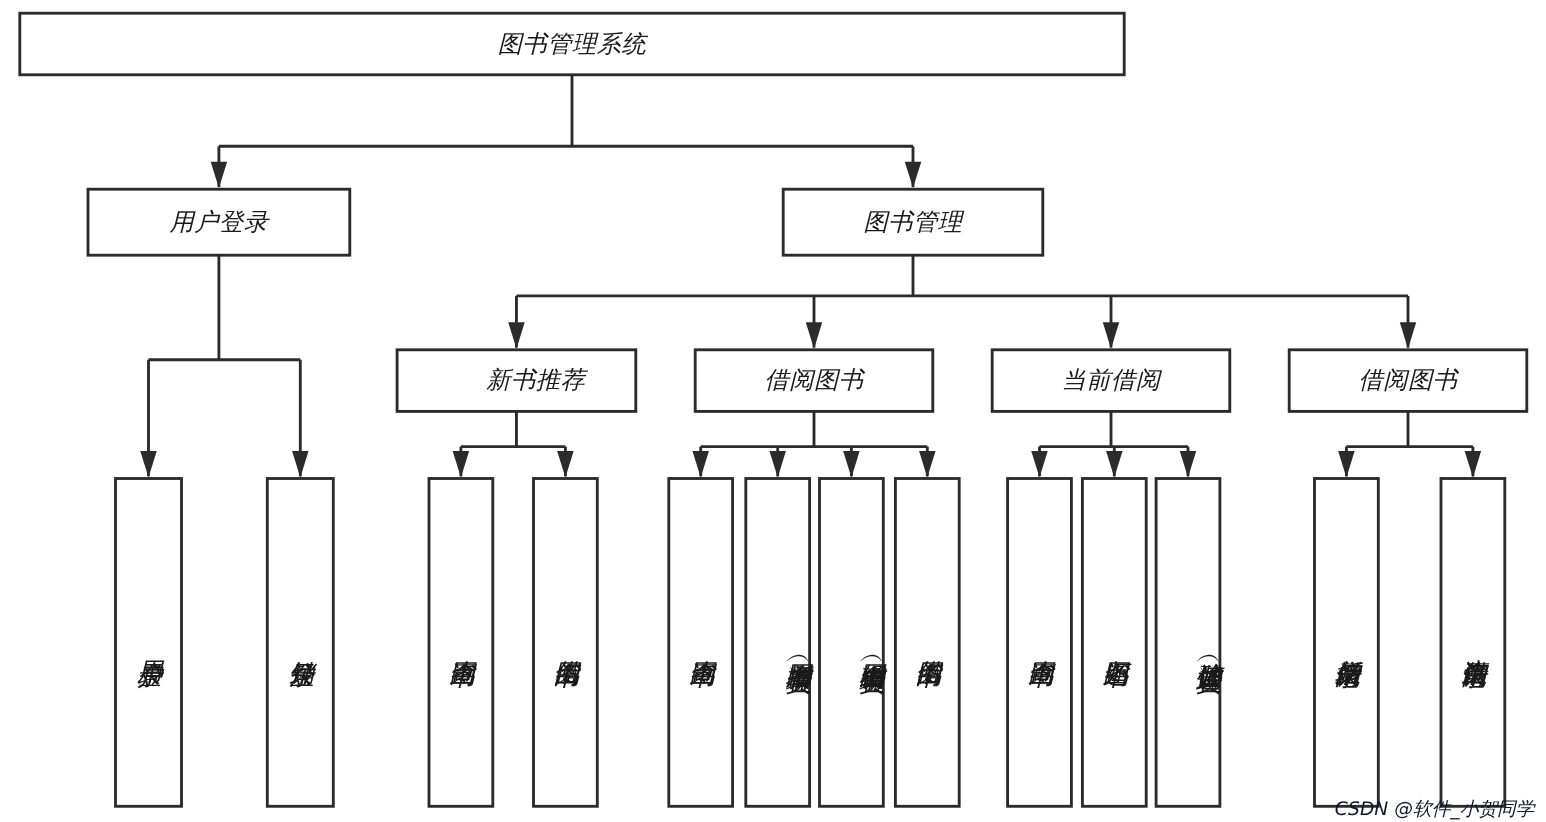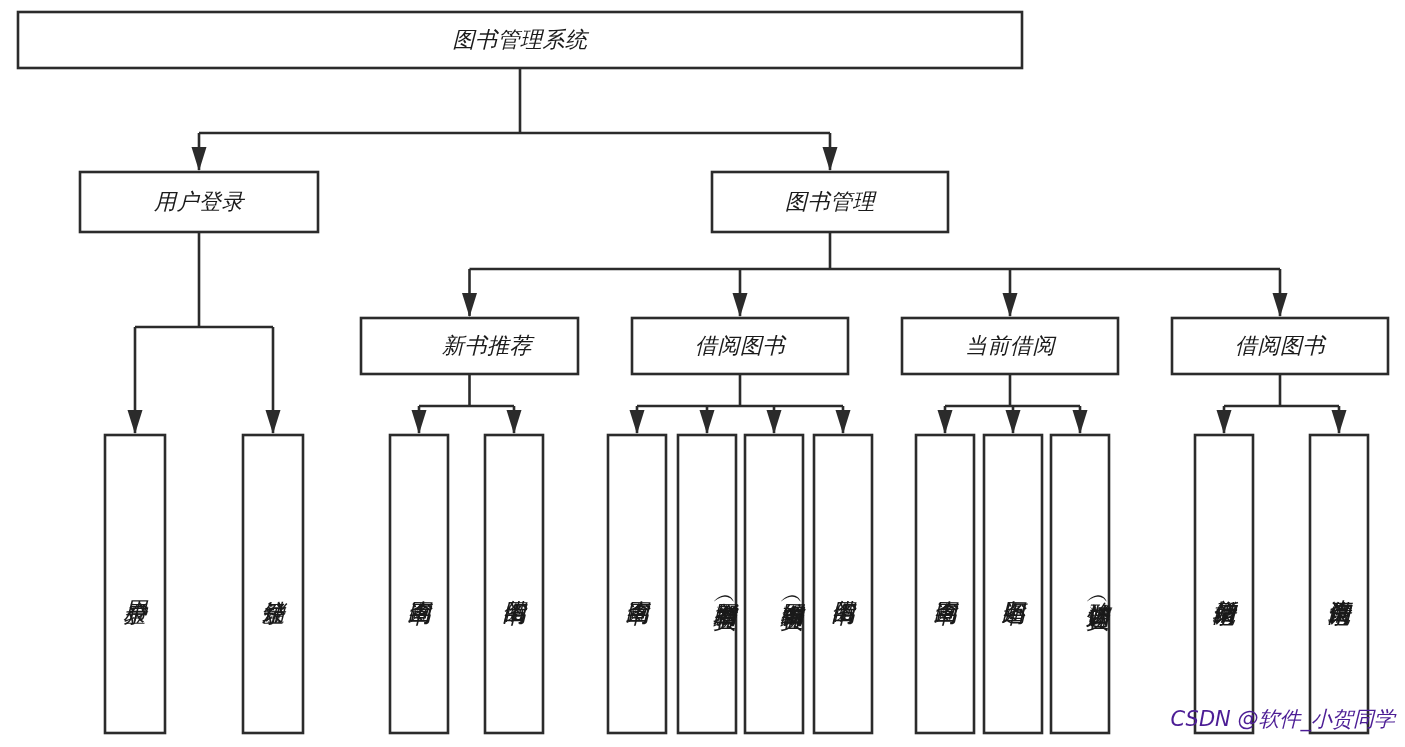--- a/index.html
+++ b/index.html
@@ -66,23 +66,23 @@
     pointer-events: none;
   }
   .node-label-v.top-align {
     align-items: flex-start;
     padding-top: 8px;
     box-sizing: border-box;
   }
   #watermark {
     position: absolute;
     right: 10px;
-    bottom: 14px;
-    font-size: 21px;
-    color: #4c1d95;
+    bottom: 0;
+    font-size: 17px;
+    color: #0f172a;
     white-space: nowrap;
     pointer-events: none;
   }
 </style>
 </head>
 <body>
 
 <div id="diagram-root">
 
   <svg id="tree-svg" viewBox="0 0 1405 747">

